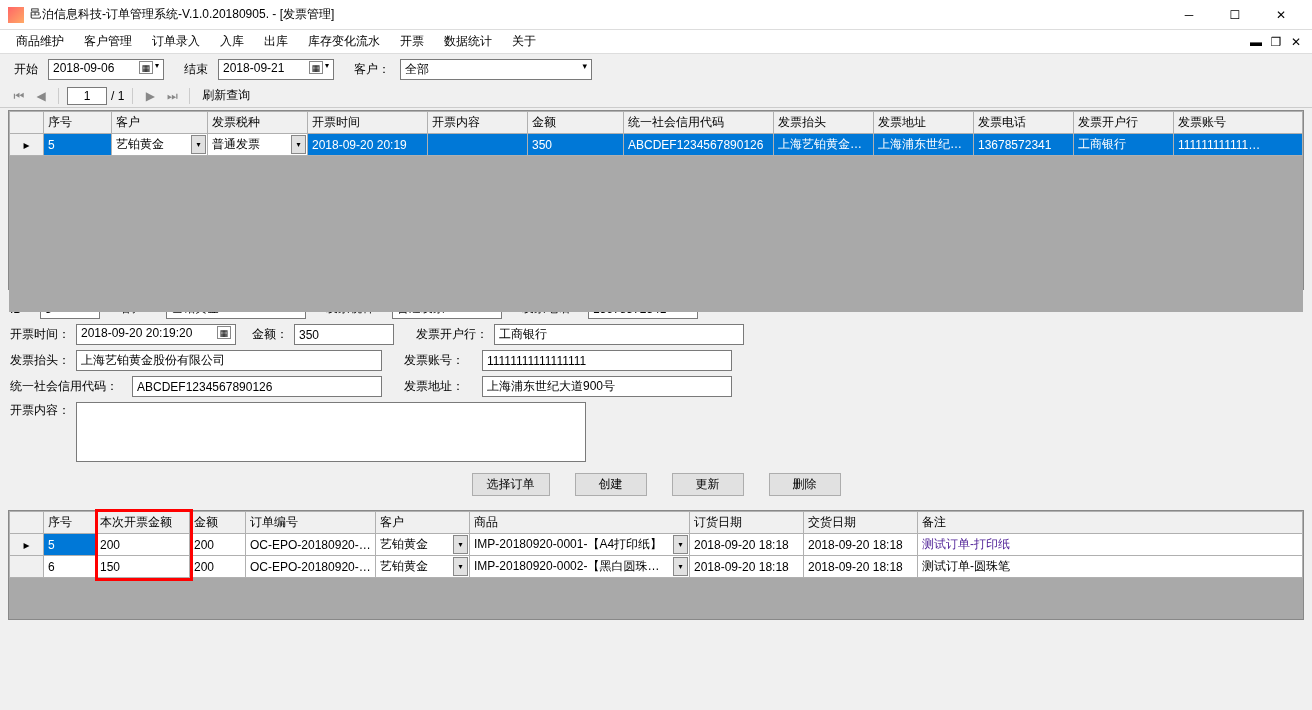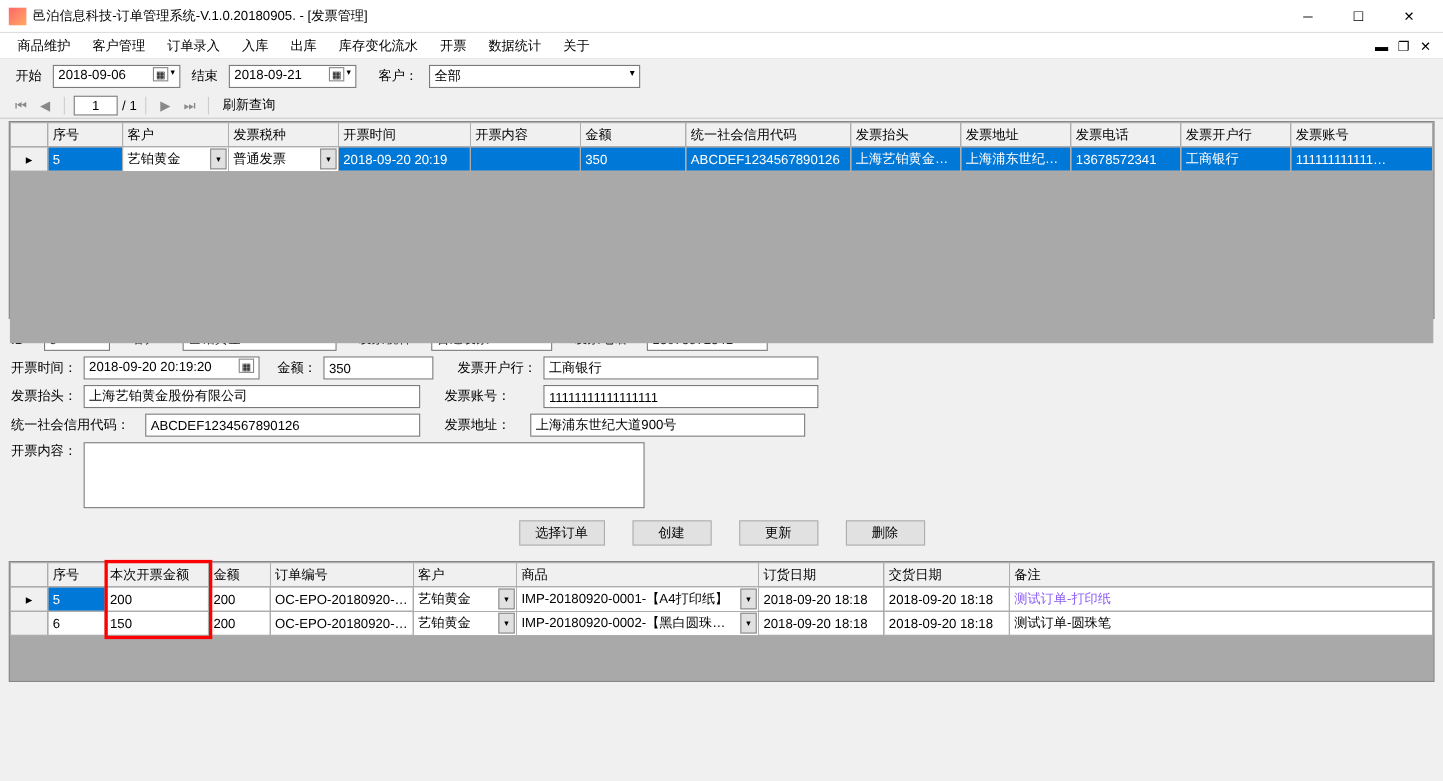--- a/index.html
+++ b/index.html
@@ -92,21 +92,21 @@
 
 <div class="content">
 
   <div class="filterbar">
     <label>开始</label>
     <div class="datepick">
       <span class="dv">2018-09-06</span>
       <span class="dd">▦</span>
       <span style="font-size:8px;margin-left:2px;">▾</span>
     </div>
-    <label style="">结束</label>
+    <label style="margin-left:10px;">结束</label>
     <div class="datepick">
       <span class="dv">2018-09-21</span>
       <span class="dd">▦</span>
       <span style="font-size:8px;margin-left:2px;">▾</span>
     </div>
     <label style="margin-left:10px;">客户：</label>
     <div class="combo">
       <span>全部</span>
         <span class="arr">▾</span>
     </div>
@@ -207,21 +207,21 @@
         </div>
       <label style="margin-left:10px">金额：</label>
       <input style="width: 100px;" value="350">
       <label style="margin-left:16px;width:72px">发票开户行：</label>
       <input style="width: 250px;" value="工商银行">
     </div>
     <div class="formrow">
       <label style="width:60px">发票抬头：</label>
       <input style="width: 306px;" value="上海艺铂黄金股份有限公司">
       <label style="margin-left:16px;width:72px">发票账号：</label>
-      <input style="width: 250px; margin-left: 12px;" value="11111111111111111">
+      <input style="width: 250px;" value="11111111111111111">
     </div>
     <div class="formrow">
       <label style="width:116px">统一社会信用代码：</label>
       <input style="width: 250px;" value="ABCDEF1234567890126">
       <label style="margin-left:16px;width:72px">发票地址：</label>
       <input style="width: 250px;" value="上海浦东世纪大道900号">
     </div>
     <div class="formrow" style="align-items:flex-start;">
       <label style="width:60px">开票内容：</label>
       <textarea style="width: 510px; height: 60px;"></textarea>
@@ -267,21 +267,21 @@
         <tr class="sel">
           <td class="rowhdr"><span class="arrow">▸</span></td>
           <td>5</td>
           <td style="background:#fff;color:#000">200</td>
           <td style="background:#fff;color:#000">200</td>
           <td style="background:#fff;color:#000">OC-EPO-20180920-0001</td>
           <td class="combo-cell"><span>艺铂黄金</span><span class="combo-arr">▾</span></td>
           <td class="combo-cell"><span>IMP-20180920-0001-【A4打印纸】</span><span class="combo-arr">▾</span></td>
           <td style="background:#fff;color:#000">2018-09-20 18:18</td>
           <td style="background:#fff;color:#000">2018-09-20 18:18</td>
-          <td style="background:#fff;color:#8b5cf6">测试订单-打印纸</td>
+          <td style="background:#fff;color:#4c1d95">测试订单-打印纸</td>
         </tr>
         <tr>
           <td class="rowhdr"></td>
           <td>6</td>
           <td>150</td>
           <td>200</td>
           <td>OC-EPO-20180920-0002</td>
           <td class="combo-cell"><span>艺铂黄金</span><span class="combo-arr">▾</span></td>
           <td class="combo-cell"><span>IMP-20180920-0002-【黑白圆珠笔】</span><span class="combo-arr">▾</span></td>
           <td>2018-09-20 18:18</td>

